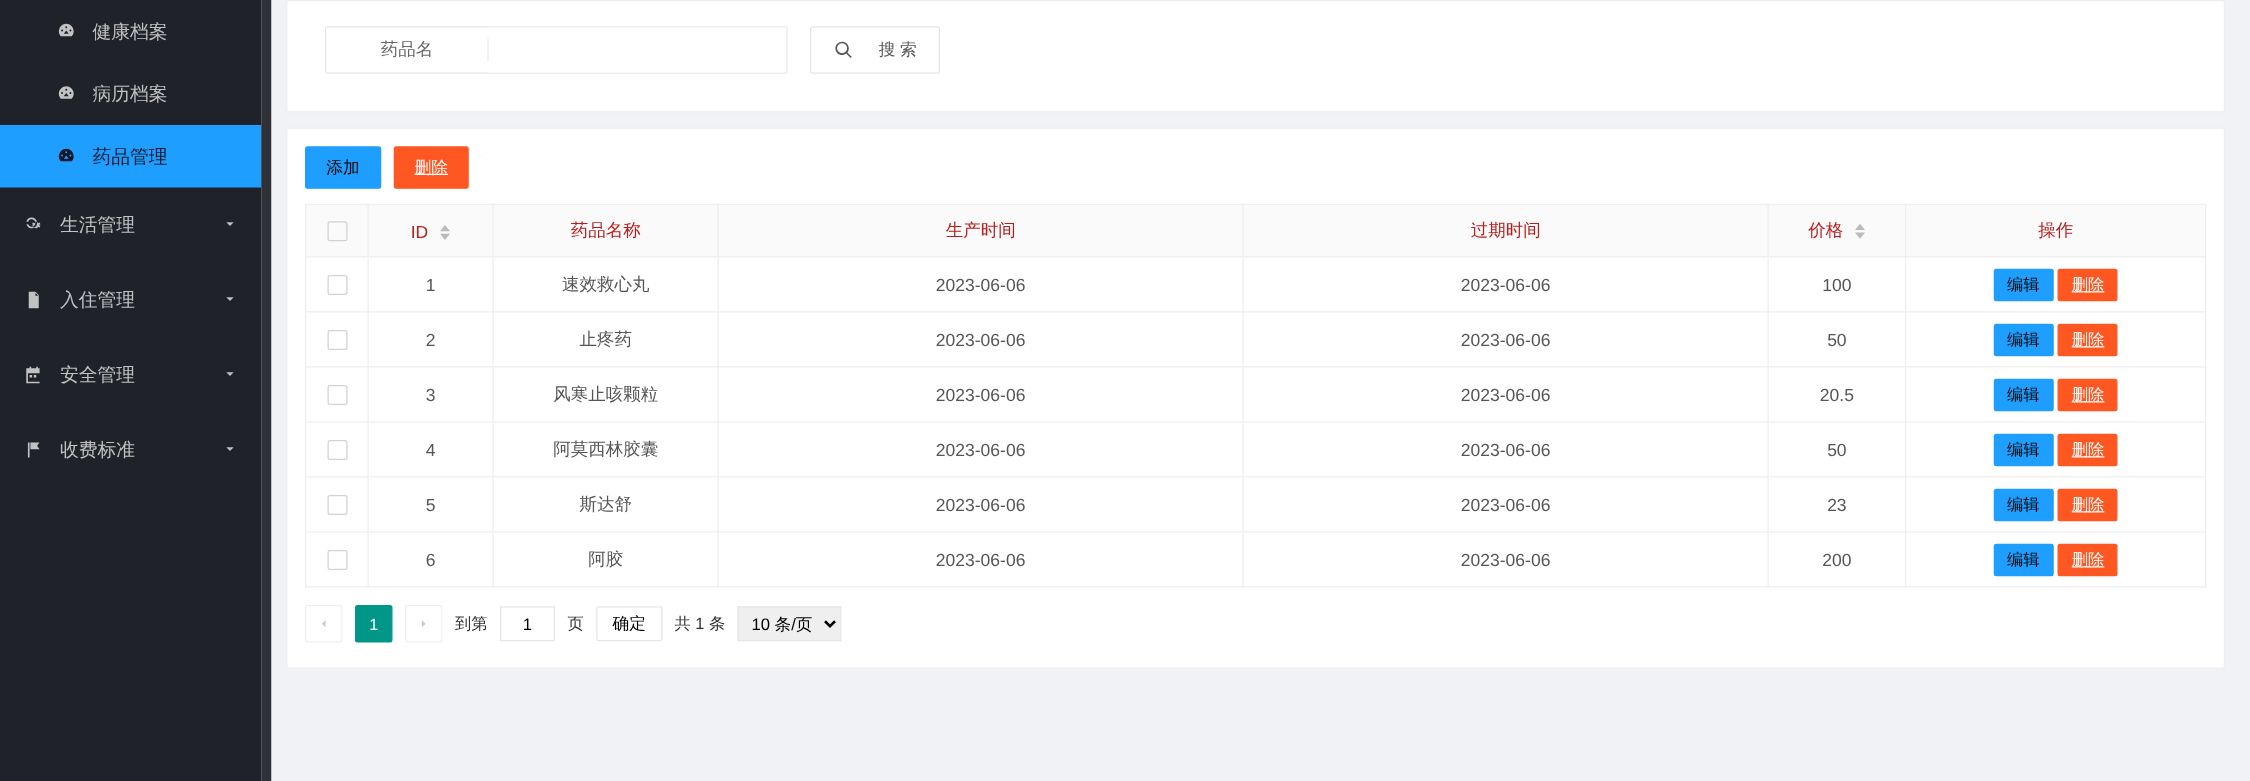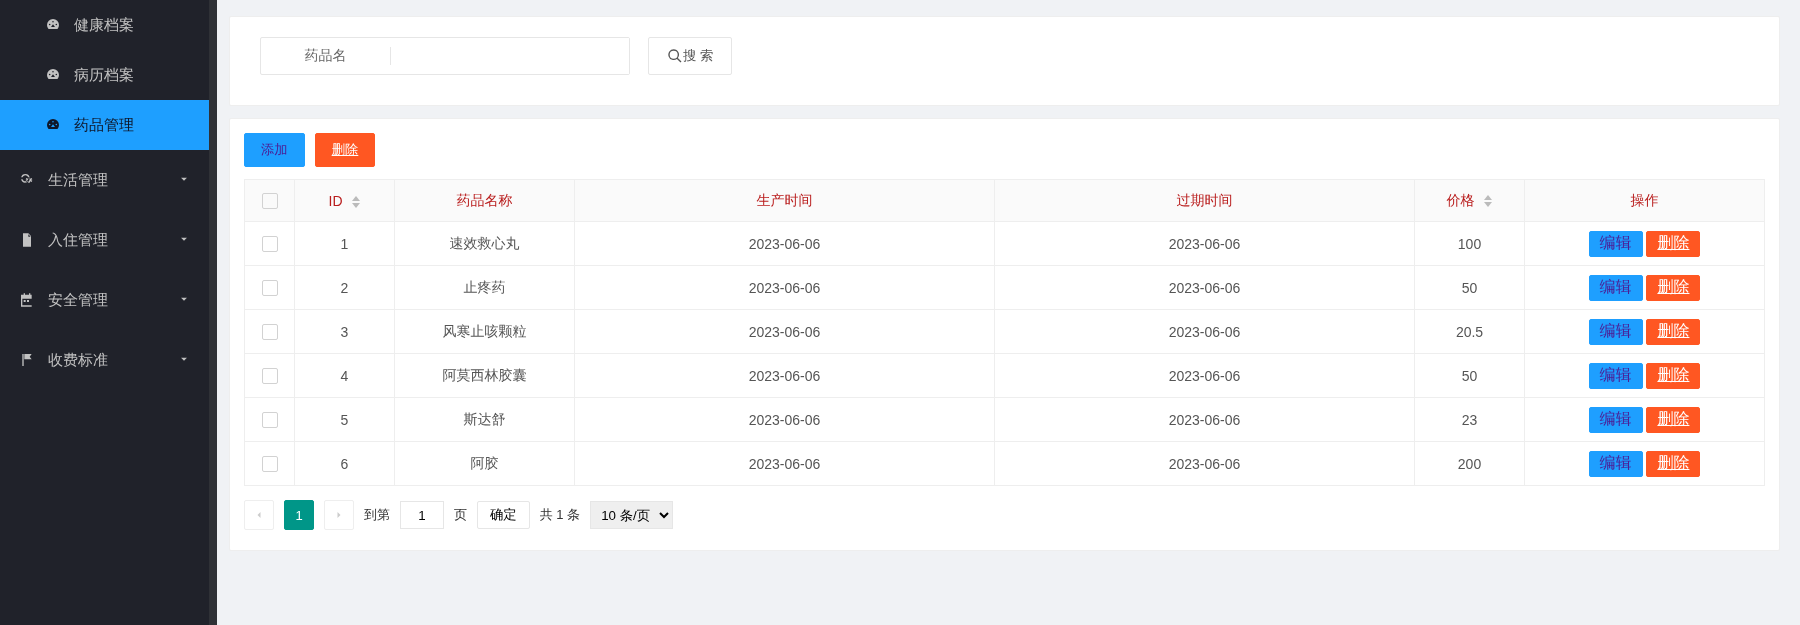--- a/index.html
+++ b/index.html
@@ -14,34 +14,34 @@
 .side-item.sub { padding-left: 44px; }
 .side-item.group { padding-left: 18px; justify-content: space-between; height: 60px; }
 .side-item.group > .left-wrap { display: flex; align-items: center; }
 .side-item.active { background: #1e9fff; color: #0f172a; }
 .side-item .ico { width: 18px; height: 18px; margin-right: 12px; display: inline-flex; align-items: center; justify-content: center; color: inherit; }
 .side-item .ico svg { width: 16px; height: 16px; fill: currentColor; }
 .side-item .chev svg { width: 14px; height: 14px; fill: currentColor; }
 .side-item .label { font-size: 15px; }
 
 
-.main { flex: 1; padding: 16px 20px 20px 20px; background: #f0f2f5; overflow: hidden; }
+.main { flex: 1; padding: 0 20px 20px 20px; background: #f0f2f5; overflow: hidden; }
 
 
 .card { background: #fff; border: 1px solid #eee; border-radius: 2px; }
 .search-card { padding: 20px 30px 30px 30px; margin-bottom: 12px; }
 .search-row { display: flex; align-items: center; gap: 18px; }
 .input-group { display: flex; align-items: center; border: 1px solid #e6e6e6; border-radius: 2px; height: 38px; width: 370px; }
 .input-addon { width: 130px; text-align: center; color: #666; border-right: 1px solid #e6e6e6; }
 .input-field { flex: 1; border: none; outline: none; height: 100%; padding: 0 10px; font-size: 14px; }
-.btn { display: inline-flex; align-items: center; justify-content: center; height: 38px; padding: 0 18px; border: 1px solid #e6e6e6; background: #fff; color: #555; border-radius: 2px; cursor: pointer; gap: 0; }
+.btn { display: inline-flex; align-items: center; justify-content: center; height: 38px; padding: 0 18px; border: 1px solid #e6e6e6; background: #fff; color: #555; border-radius: 2px; cursor: pointer; gap: 20px; }
 .btn svg { width: 16px; height: 16px; fill: currentColor; }
-.btn-primary { background: #1e9fff; color: #4c1d95; border-color: #1e9fff; height: 34px; padding: 0 16px; }
+.btn-primary { background: #1e9fff; color: #000000; border-color: #1e9fff; height: 34px; padding: 0 16px; }
 .btn-danger { background: #ff5722; color: #fff; border-color: #ff5722; height: 34px; padding: 0 16px; text-decoration: underline; }
-.btn-sm { height: 26px; padding: 0 10px; font-size: 16px; border-radius: 2px; }
+.btn-sm { height: 26px; padding: 0 10px; font-size: 13px; border-radius: 2px; }
 
 
 .table-card { padding: 14px 14px 20px 14px; }
 .tbl-toolbar { display: flex; gap: 10px; margin-bottom: 12px; }
 table { width: 100%; border-collapse: collapse; }
 th, td { border: 1px solid #eee; text-align: center; padding: 0 8px; font-weight: normal; color: #555; }
 th { height: 42px; background: #fafafa; color: #b91c1c; }
 td { height: 44px; }
 td.ops { white-space: nowrap; }
 .checkbox { width: 16px; height: 16px; border: 1px solid #d2d2d2; border-radius: 2px; display: inline-block; vertical-align: middle; cursor: pointer; }

